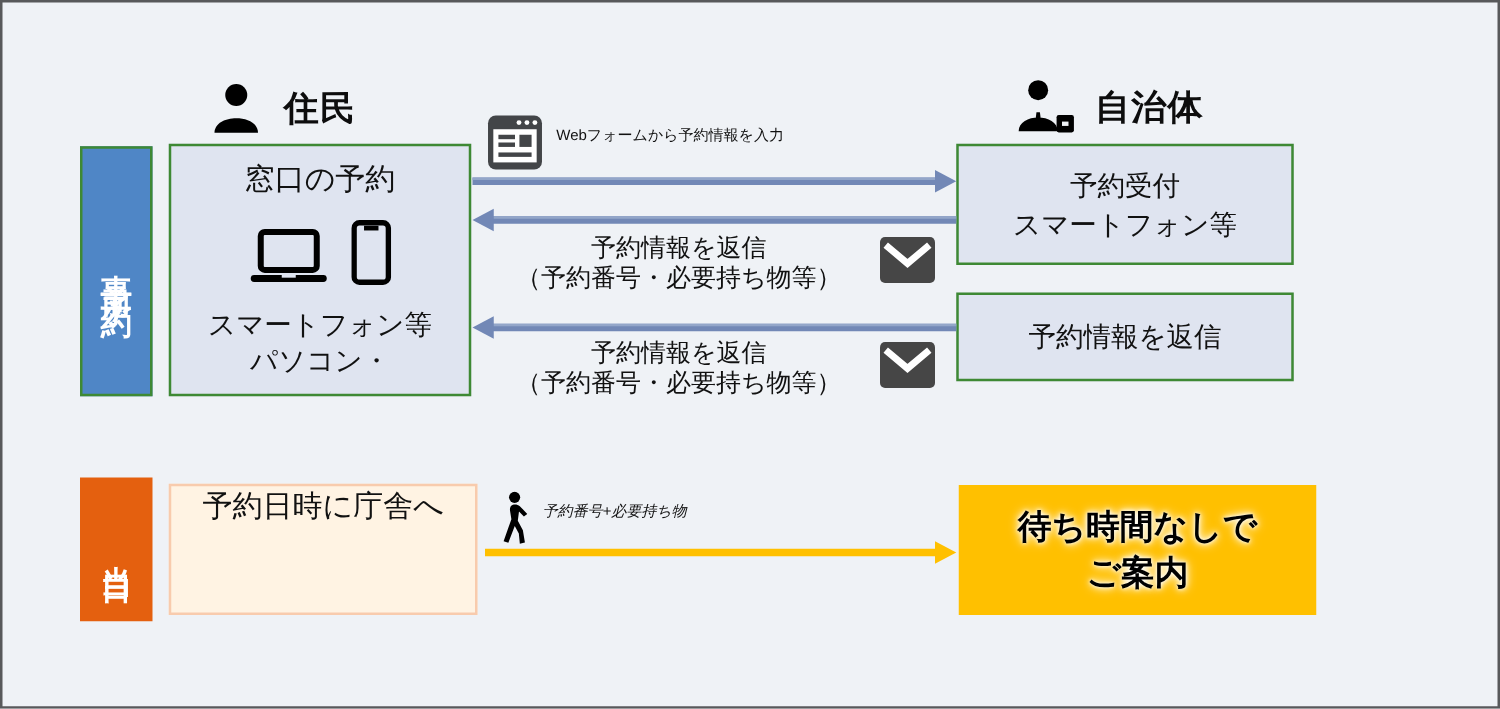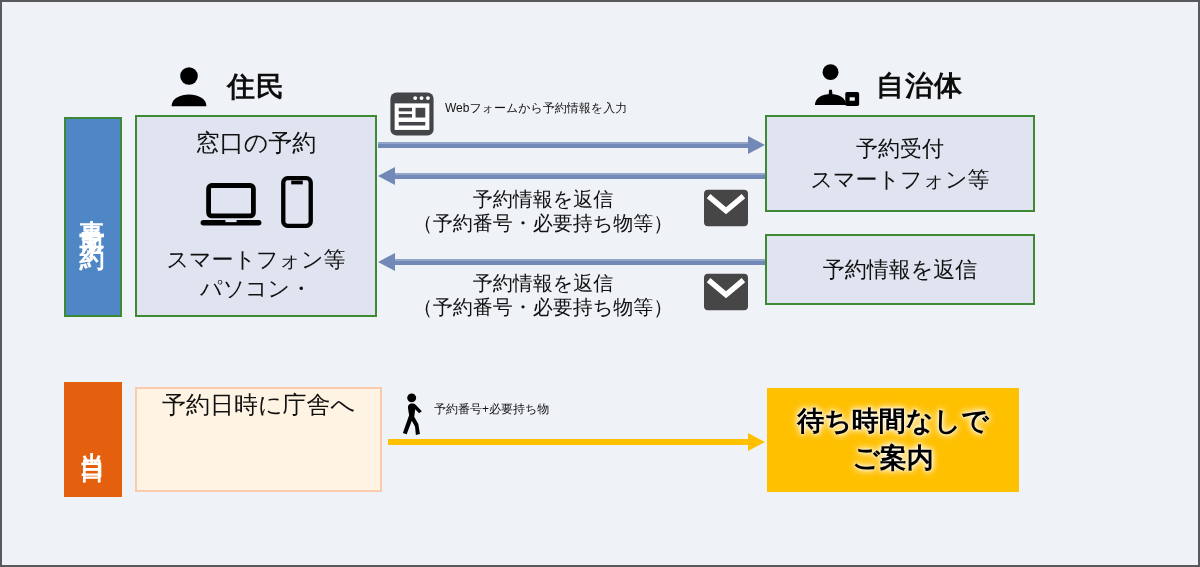--- a/index.html
+++ b/index.html
@@ -30,21 +30,21 @@
 
   .reception-box{left:763px;top:113px;width:270px;height:97px;background:#DFE4F0;
                  border:2px solid #3E8934;display:flex;flex-direction:column;
                  justify-content:center;align-items:center;font-size:22px;color:#111;line-height:31px;}
   .reminder-box{left:763px;top:232px;width:270px;height:71px;background:#DFE4F0;
                 border:2px solid #3E8934;display:flex;justify-content:center;
                 align-items:center;font-size:22px;color:#111;}
   .visit-box{left:133px;top:385px;width:247px;height:105px;background:#FFF3E3;
              border:2px solid #F8CBAD;display:flex;justify-content:center;
              font-size:24px;color:#111;}
-  .result-box{left:765px;top:386px;width:252px;height:104px;background:#FFC000;
+  .result-box{left:765px;top:386px;width:286px;height:104px;background:#FFC000;
               display:flex;flex-direction:column;justify-content:center;align-items:center;
               font-size:27px;font-weight:bold;color:#000;line-height:37px;
               text-shadow:0 0 3px #fff,0 0 6px #fff,0 0 9px #fff;}
 
   
   .arrow{position:absolute;height:18px;}
   .arrow .line{position:absolute;top:6px;height:6px;background:#7288B6;}
   .arrow .line-top{position:absolute;top:6px;height:2px;background:#93A6C9;}
   .arrow-right .line{left:0;right:15px;}
   .arrow-right .line-top{left:0;right:15px;}
@@ -167,21 +167,21 @@
   <div class="stage stage-day">当日</div>
 
   <div class="box visit-box">
     <span>予約日時に庁舎へ</span>
   </div>
 
   <svg class="abs-icon" style="left:394px;top:391px;" width="30" height="46" viewBox="0 0 22 34">
     <circle cx="11.5" cy="3.6" r="3.3" fill="#000"></circle>
     <path d="M10.5 8 C9 8.5 8.6 10 8.8 11.5 L9.6 16.5 L5 29.5 L7.8 30.5 L11.6 20.5 L14 25 L14.6 31 L17.6 30.3 L16.4 23 L13.4 17.5 L14.1 12 L17 15 L19 13.4 L14.6 8.8 C13.4 7.8 11.8 7.6 10.5 8 Z" fill="#000"></path>
   </svg>
-  <div class="flow-label" style="left:432px;top:399px;">予約番号+必要持ち物</div>
+  <div class="flow-label" style="left:432px;top:399px;font-style:italic;">予約番号+必要持ち物</div>
 
   <div class="arrow arrow-right arrow-gold" style="left:386px;top:431px;width:377px;">
     <div class="line"></div>
       <div class="head"></div>
   </div>
 
   <div class="box result-box">
     <span>待ち時間なしで</span>
     <span>ご案内</span>
   </div>

